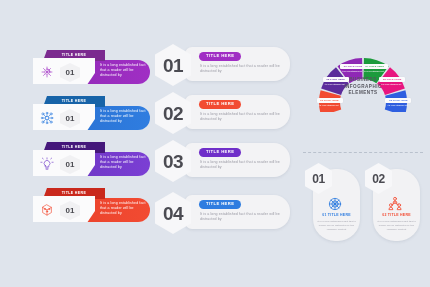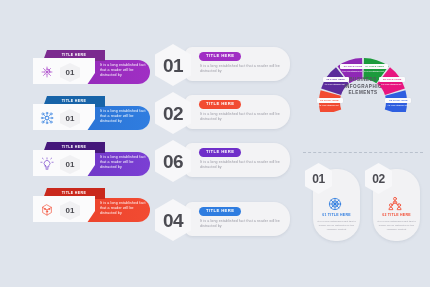--- a/index.html
+++ b/index.html
@@ -223,28 +223,28 @@
           <span class="c-num">02</span>
         </div>
         <div class="c-pill" style="background:#f24b32;">
           <span class="c-pill-label">TITLE HERE</span>
         </div>
         <div class="c-desc">It is a long established fact that a reader will be distracted by</div>
       </div>
       <div class="crow" style="top: 140px;">
         <div class="c-card"></div>
         <div class="c-hex">
-          <span class="c-num">06</span>
+          <span class="c-num">03</span>
         </div>
         <div class="c-pill" style="background:#6f2fc9;">
           <span class="c-pill-label">TITLE HERE</span>
         </div>
         <div class="c-desc">It is a long established fact that a reader will be distracted by</div>
       </div>
-      <div class="crow" style="top: 199px;">
+      <div class="crow" style="top: 192px;">
         <div class="c-card"></div>
         <div class="c-hex">
           <span class="c-num">04</span>
         </div>
         <div class="c-pill" style="background:#2f7de0;">
           <span class="c-pill-label">TITLE HERE</span>
         </div>
         <div class="c-desc">It is a long established fact that a reader will be distracted by</div>
       </div>
     </div>

